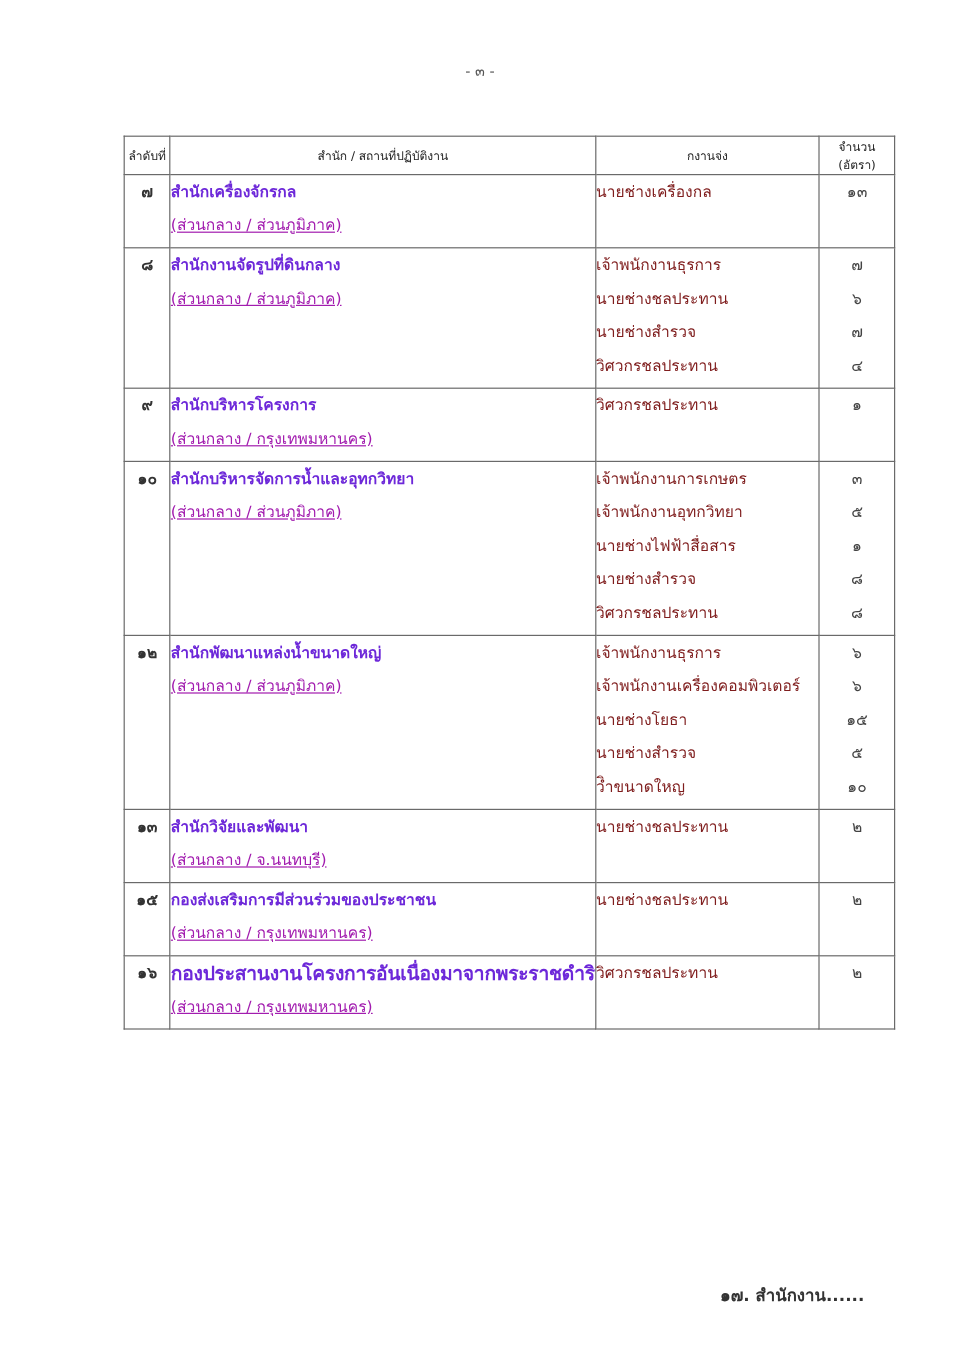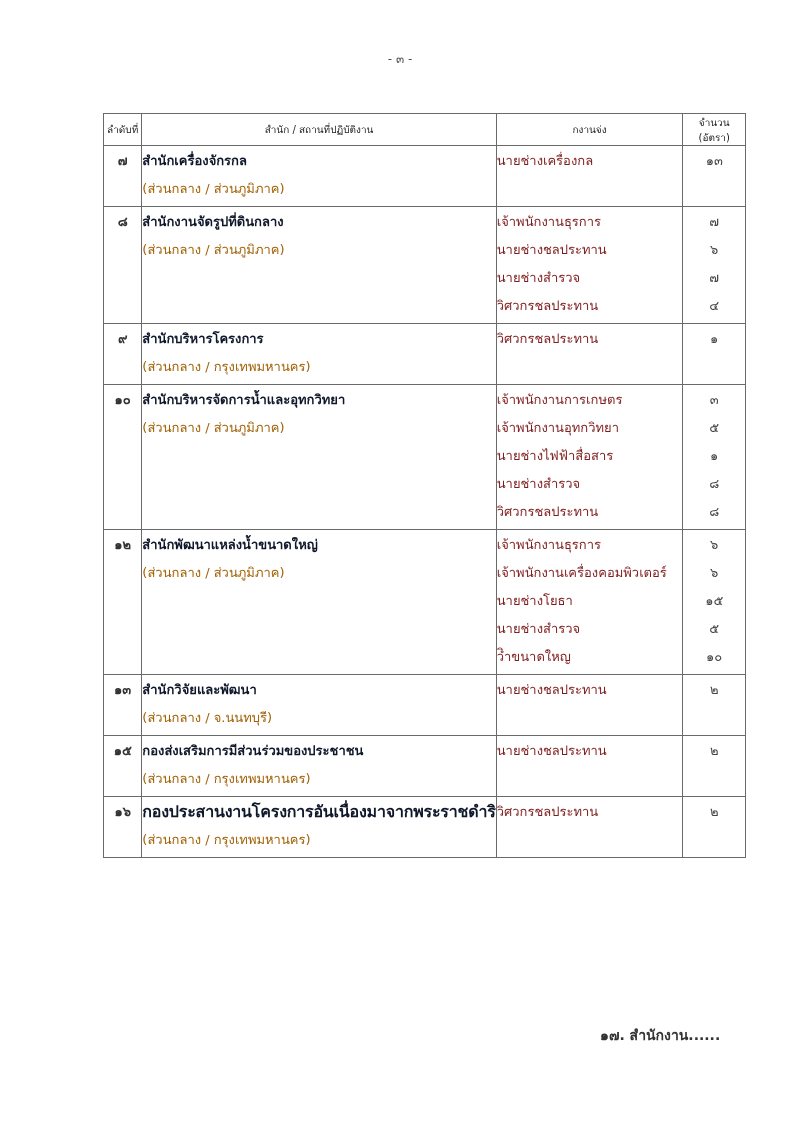--- a/index.html
+++ b/index.html
@@ -31,30 +31,30 @@
     vertical-align: middle; color: #222;
   }
   col.c1 { width: 55px; }
   col.c2 { width: 279px; }
   col.c3 { width: 207px; }
   col.c4 { width: 102px; }
   .line { height: 28px; line-height: 28px; white-space: nowrap; }
   td.seq { text-align: center; }
   td.seq .line { font-weight: bold; color: #333; }
   td.office { padding-left: 7px; }
-  td.office .name { font-weight: bold; color: #0f172a; }
+  td.office .name { font-weight: bold; color: #6d28d9; }
   td.office .name.small { font-size: 16px; letter-spacing: -0.2px; }
-  td.office .loc { color: #a16207; }
+  td.office .loc { color: #a21caf; text-decoration: underline; }
   td.pos { padding-left: 6px; }
   td.pos .line { color: #7f1d1d; }
   td.count { text-align: center; }
   td.count .line { color: #444; }
   tr.group td { padding-top: 1px; padding-bottom: 3px; }
   .continuation {
-    position: absolute; top: 1024px; left: 600px;
+    position: absolute; top: 1068px; left: 600px;
     font-size: 14px; font-weight: bold; color: #333;
   }
 </style>
 </head>
 <body>
 
 <div class="page-number">- ๓ -</div>
 
 <table class="doc-table">
   <colgroup>

